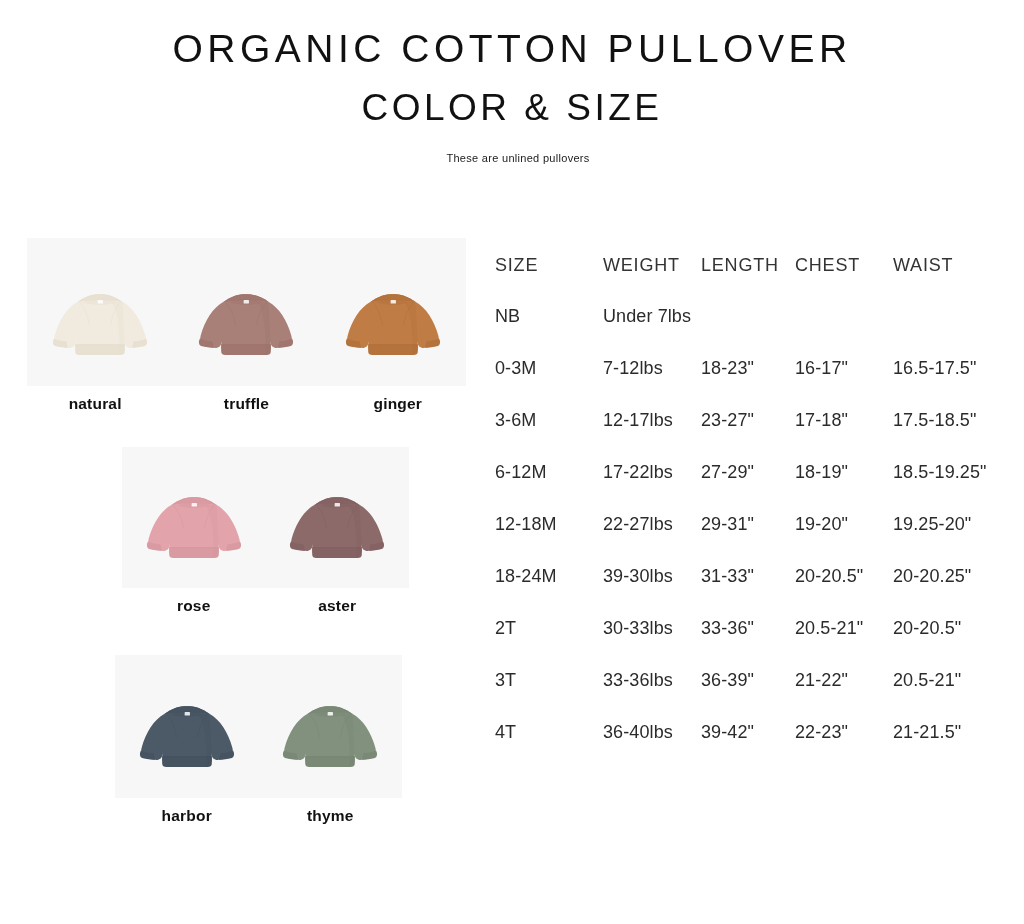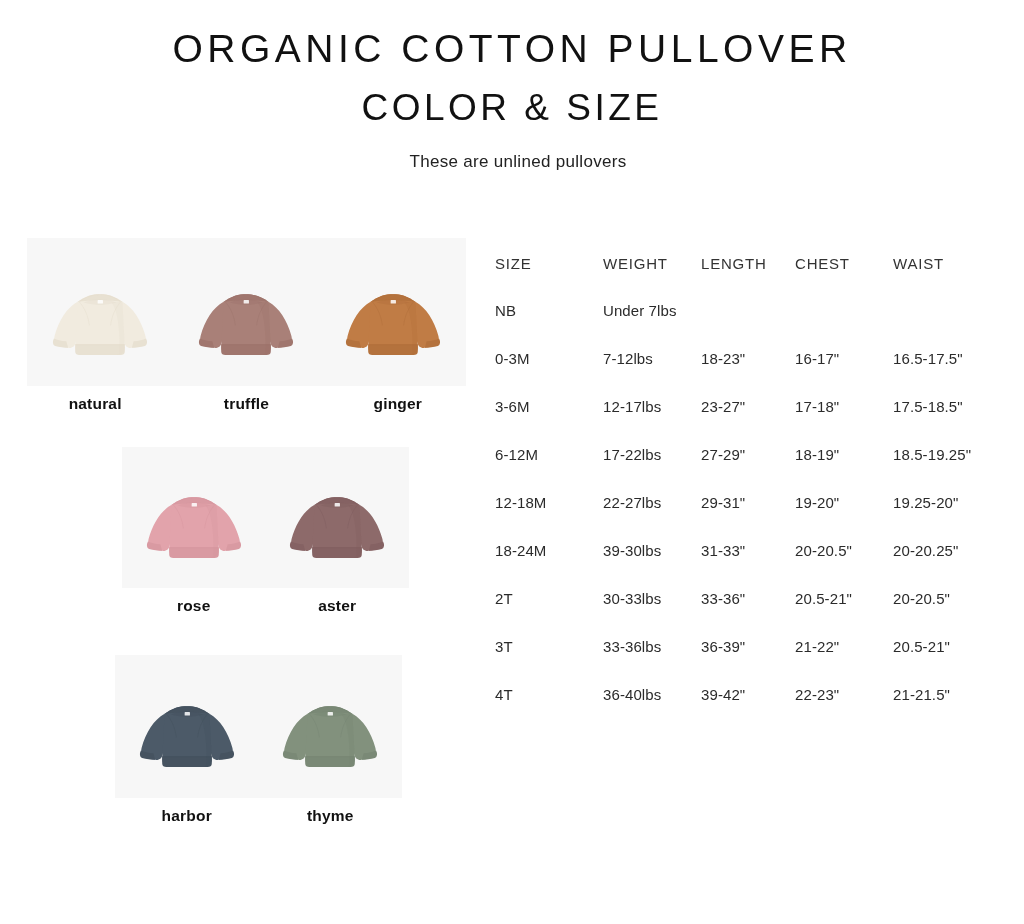--- a/index.html
+++ b/index.html
@@ -31,21 +31,21 @@
   }
   .title-sub {
     font-size: 37px;
     font-weight: 400;
     letter-spacing: 3.5px;
     color: #111111;
     line-height: 1.2;
     margin: 14px 0 0 0;
   }
   .subtitle-note {
-    font-size: 17px;
+    font-size: 11px;
     font-weight: 400;
     letter-spacing: 0.3px;
     color: #222222;
     margin: 22px 0 0 12px;
   }
 
   
   .content {
     position: absolute;
     top: 225px;
@@ -98,30 +98,30 @@
 
   
   .sweater-svg { display: block; }
 
   
   table.size-table {
     border-collapse: collapse;
     width: 100%;
   }
   table.size-table th {
-    font-size: 15px;
+    font-size: 18px;
     font-weight: 400;
     letter-spacing: 0.8px;
     color: #333333;
     text-align: left;
     padding: 0 0 30px 0;
     white-space: nowrap;
   }
   table.size-table td {
-    font-size: 15px;
+    font-size: 18px;
     font-weight: 400;
     color: #2b2b2b;
     text-align: left;
     padding: 0 0 31px 0;
     white-space: nowrap;
     letter-spacing: 0.1px;
   }
   .col-size   { width: 108px; }
   .col-weight { width: 98px; }
   .col-length { width: 94px; margin-left: 25px; }

